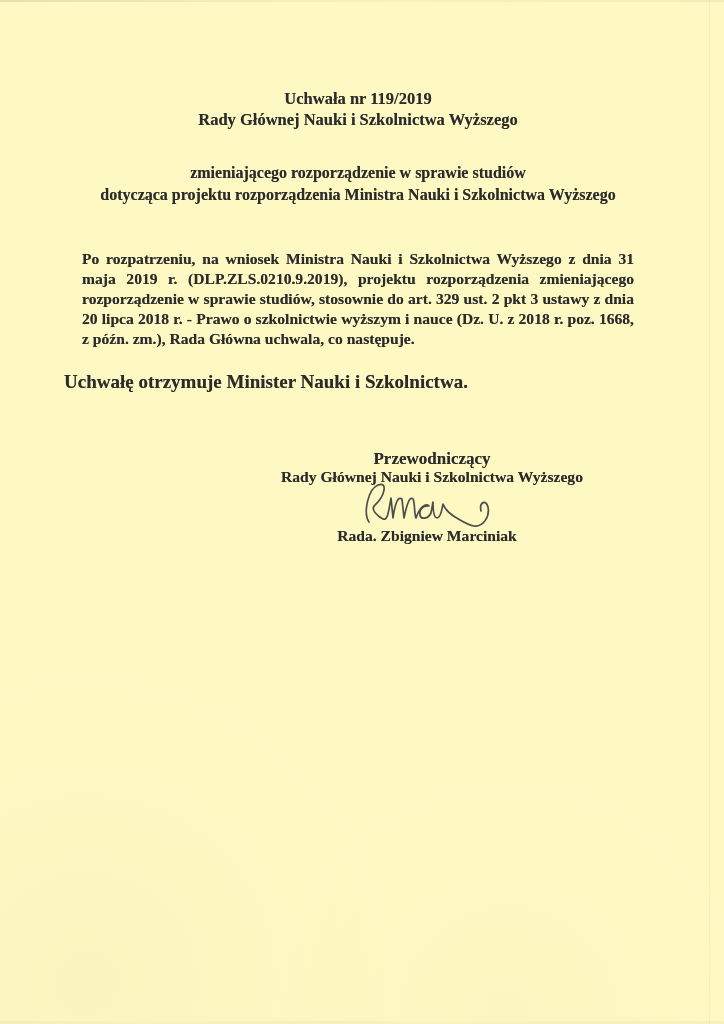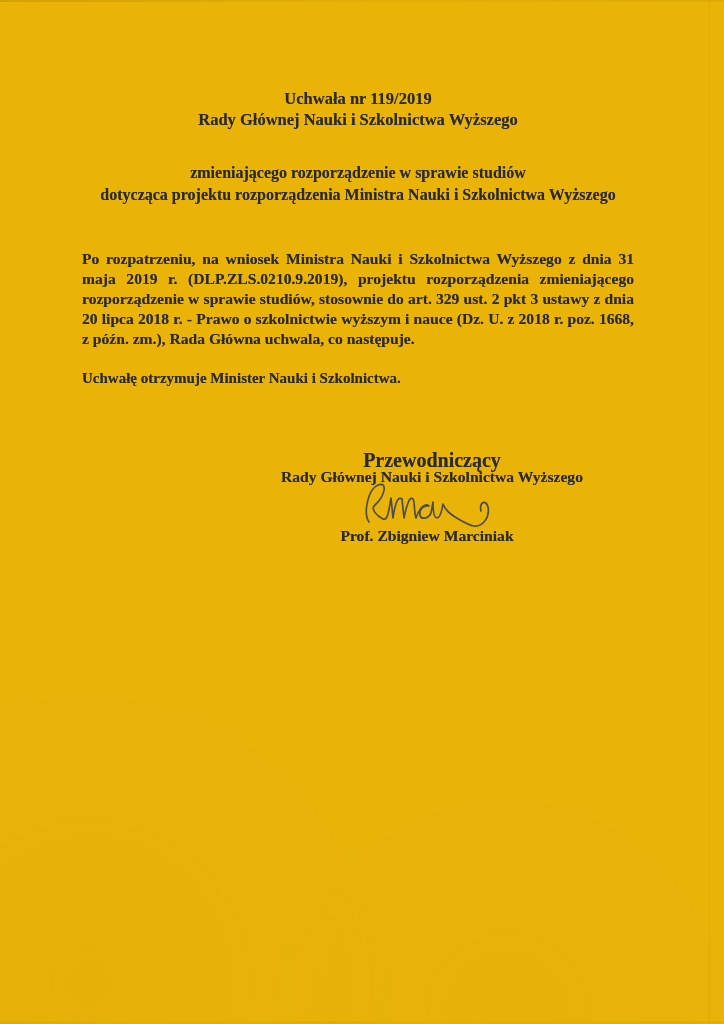--- a/index.html
+++ b/index.html
@@ -96,32 +96,32 @@
     position: absolute;
     top: 321px;
     left: 82px;
     width: 600px;
     font-size: 15.6px;
     line-height: 20px;
   }
   .para-3 {
     position: absolute;
     top: 353px;
-    left: 82px;
+    left: 64px;
     width: 600px;
-    font-size: 15px;
+    font-size: 19px;
     line-height: 20px;
   }
   .sig-role-1 {
     position: absolute;
     top: 449px;
     left: 232px;
     width: 400px;
     text-align: center;
-    font-size: 20px;
+    font-size: 17px;
   }
   .sig-role-2 {
     position: absolute;
     top: 468px;
     left: 232px;
     width: 400px;
     text-align: center;
     font-size: 15.6px;
   }
   .sig-scrawl {
@@ -136,21 +136,21 @@
     top: 527px;
     left: 227px;
     width: 400px;
     text-align: center;
     font-size: 15.6px;
   }
 </style>
 </head>
 <body>
 
-<div class="page" style="background: #eab308; color: rgb(43, 43, 43);">
+<div class="page" style="background: #fef9c3; color: rgb(43, 43, 43);">
 
   <div class="scan-edge-top"></div>
   <div class="scan-edge-right"></div>
   <div class="scan-edge-bottom"></div>
   <div class="scan-noise"></div>
 
   <header class="title-block txt">
     <div>Uchwała nr 119/2019</div>
     <div>Rady Głównej Nauki i Szkolnictwa Wyższego</div>
   </header>
@@ -171,15 +171,15 @@
   <svg class="sig-scrawl" viewBox="0 0 142 52" xmlns="http://www.w3.org/2000/svg" aria-hidden="true">
     <path d="M7,43 C1,34 6,10 16,6 C26,2 23,17 13,26 C8,30 15,37 21,40
              C26,42 27,30 29,19 L31,39 C33,24 36,17 40,20 L42,39
              C45,24 48,17 51,20 C53,23 52,34 54,39
              C58,27 64,24 67,27 C61,26 57,31 58,36 C59,41 66,40 69,34 L71,23
              C71,32 72,39 75,39 C78,39 80,31 81,25
              C83,30 88,35 93,38 C100,42 106,46 112,47
              C121,48 128,38 126,28 C124,20 117,23 119,32" fill="none" stroke="#4d4d4d" stroke-width="1.7" stroke-linecap="round" stroke-linejoin="round"></path>
   </svg>
 
-  <div class="sig-name txt">Prof. Zbigniew Marciniak</div>
+  <div class="sig-name txt">Rada. Zbigniew Marciniak</div>
 
 </div>
 
 </body></html>

